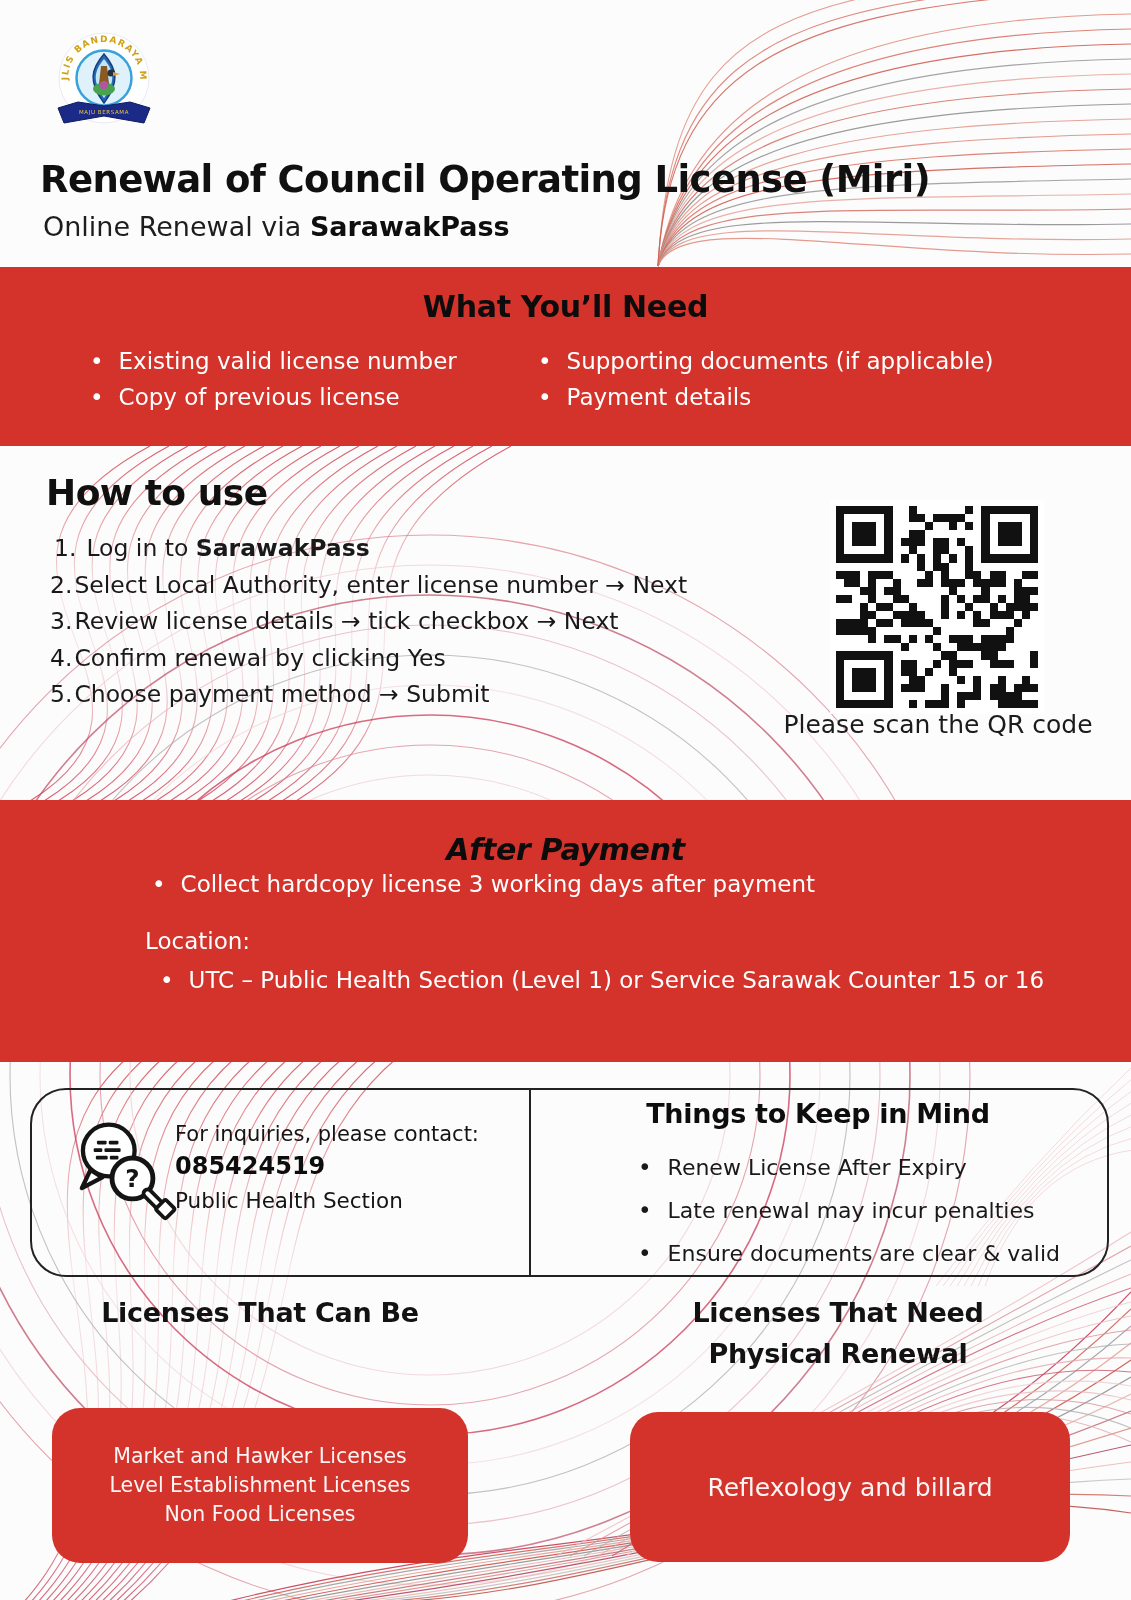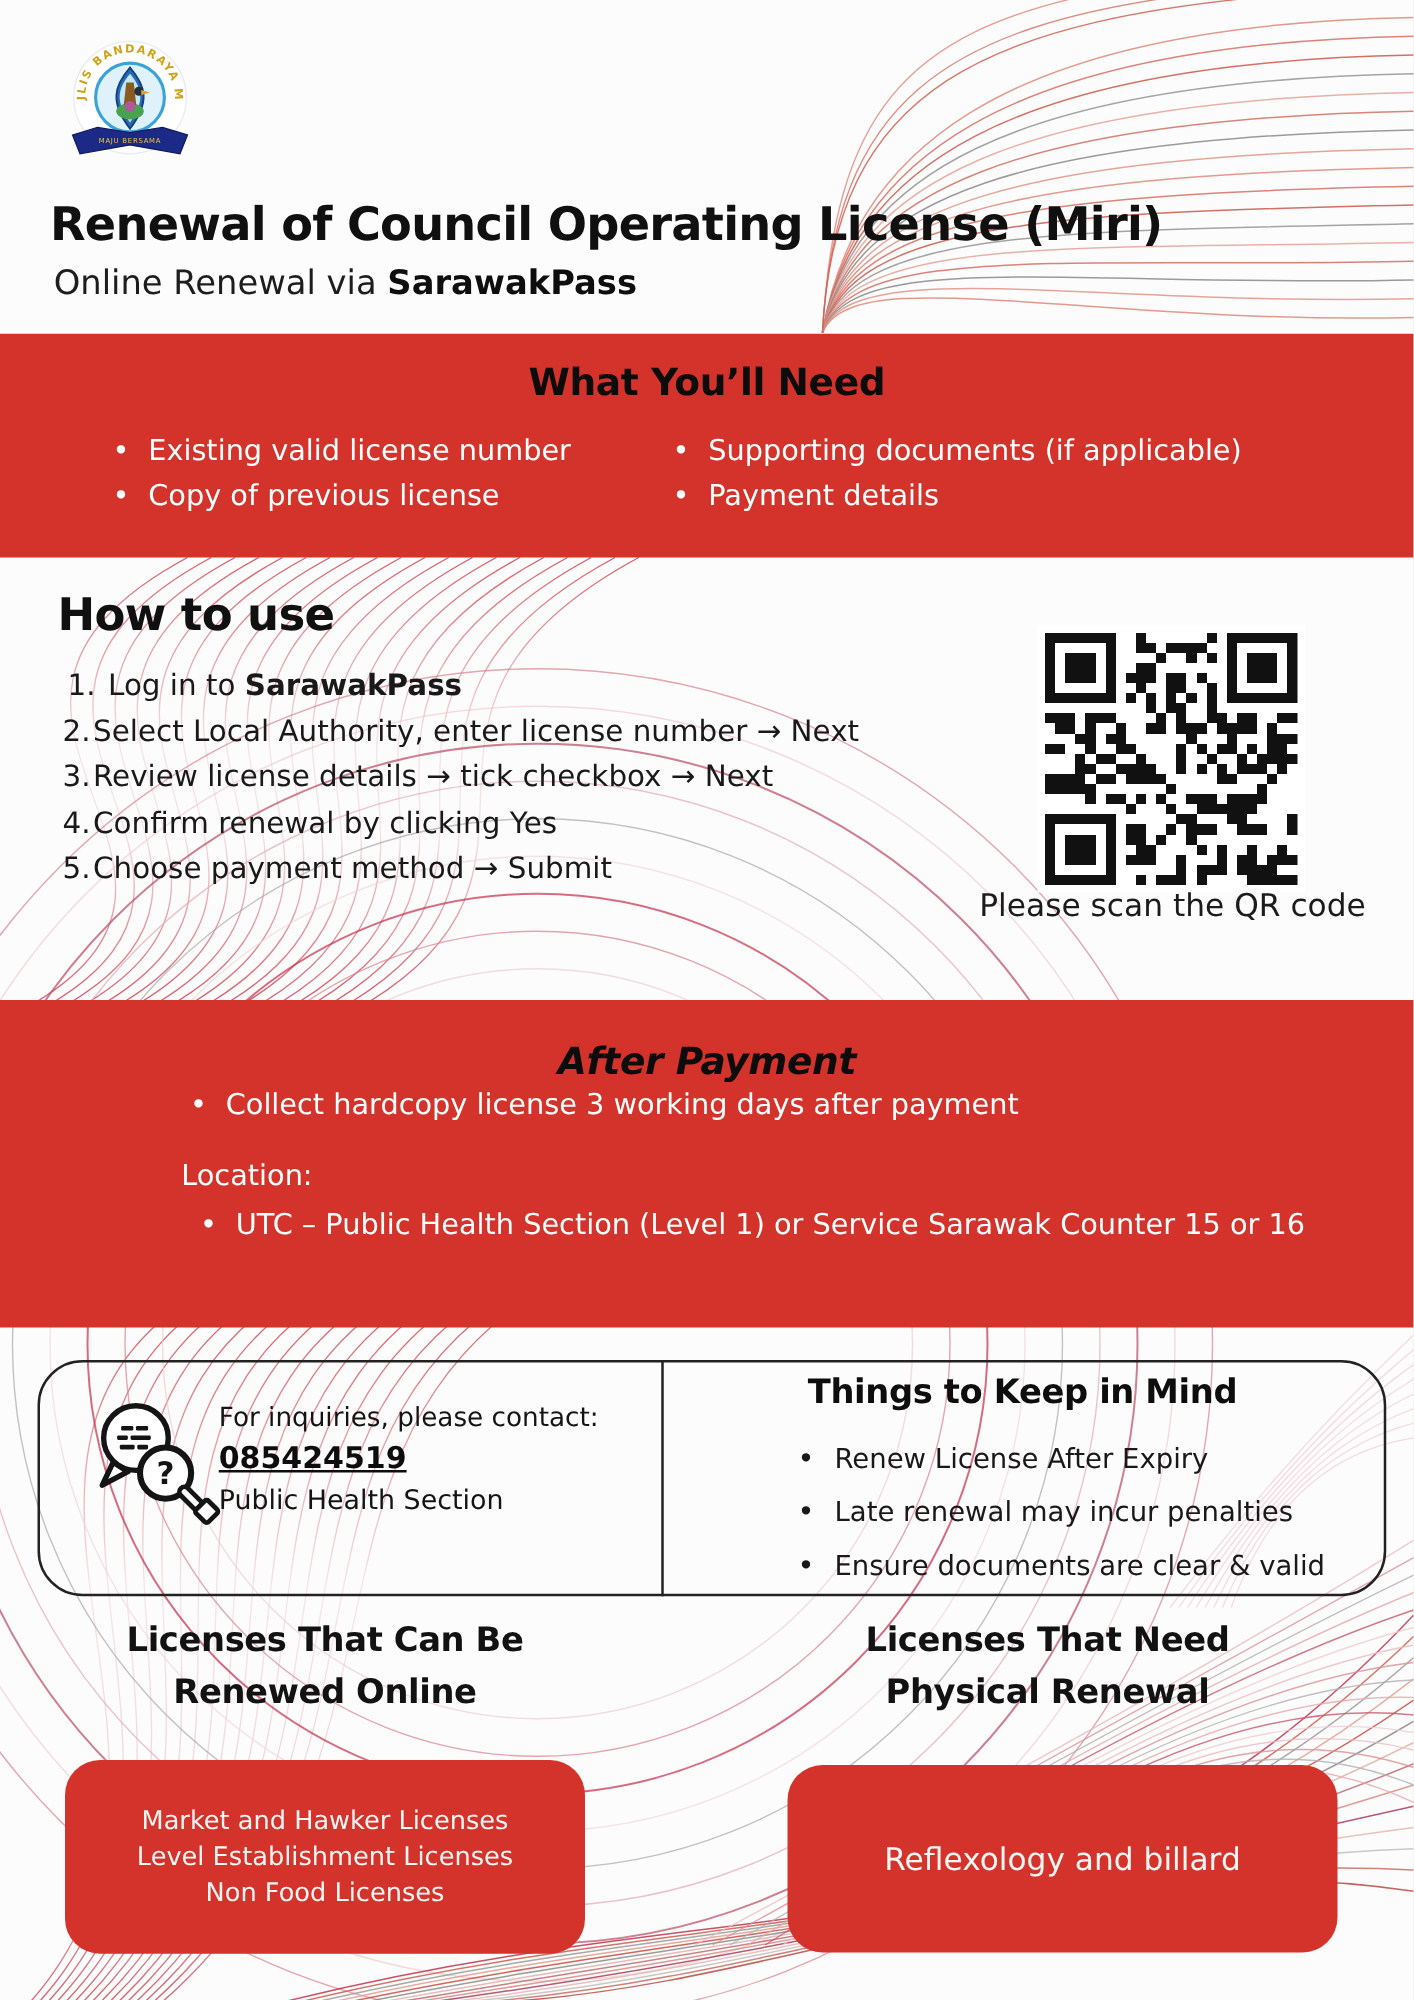--- a/index.html
+++ b/index.html
@@ -46,21 +46,21 @@
   #ap-bullet{left:152px;top:866px;}
   #ap-loc{left:145px;top:928px;}
   #ap-loc-bullet{left:160px;top:962px;}
 
   
   #infobox{left:30px;top:1088px;width:1075px;height:185px;border:2px solid #222;
            border-radius:36px;background:transparent;}
   #divider{left:529px;top:1088px;height:189px;width:0;border-left:2px solid #222;}
   #inq-icon{left:72px;top:1116px;width:108px;height:112px;}
   #c-line1{left:175px;top:1122px;font-size:21px;color:#141414;}
-  #c-phone{left:175px;top:1152px;font-size:24px;font-weight:800;color:#0d0d0d;text-decoration:underline;}
+  #c-phone{left:175px;top:1152px;font-size:24px;font-weight:800;color:#0d0d0d;}
   #c-line3{left:175px;top:1188px;font-size:21.5px;color:#141414;}
   #mind-h{left:531px;top:1098px;width:574px;text-align:center;font-size:27px;
           font-weight:800;color:#0d0d0d;letter-spacing:-0.3px;}
   #mind-list{left:638px;top:1146px;font-size:22px;line-height:42px;color:#191919;}
   #mind-list .brow{color:#191919;font-size:22px;line-height:42px;}
   #mind-list .brow::before{color:#191919;margin-right:16px;}
 
   
   .bot-h{width:420px;text-align:center;font-size:27px;font-weight:800;
          line-height:41px;color:#121212;letter-spacing:-0.3px;}
@@ -484,21 +484,20 @@
 
   <div id="mind-list" class="z">
     <div class="brow">Renew License After Expiry</div>
     <div class="brow">Late renewal may incur penalties</div>
     <div class="brow">Ensure documents are clear &amp; valid</div>
   </div>
   <div id="mind-h" class="z">Things to Keep in Mind</div>
 
   <div id="online-h" class="z bot-h">
     <div>Licenses That Can Be</div>
-    <div>Renewed Online</div>
   </div>
   <div id="physical-h" class="z bot-h">
     <div>Licenses That Need</div>
     <div>Physical Renewal</div>
   </div>
   <div id="online-box" class="z redbox">
     <div>Market and Hawker Licenses</div>
     <div>Level Establishment Licenses</div>
     <div>Non Food Licenses</div>
   </div>

